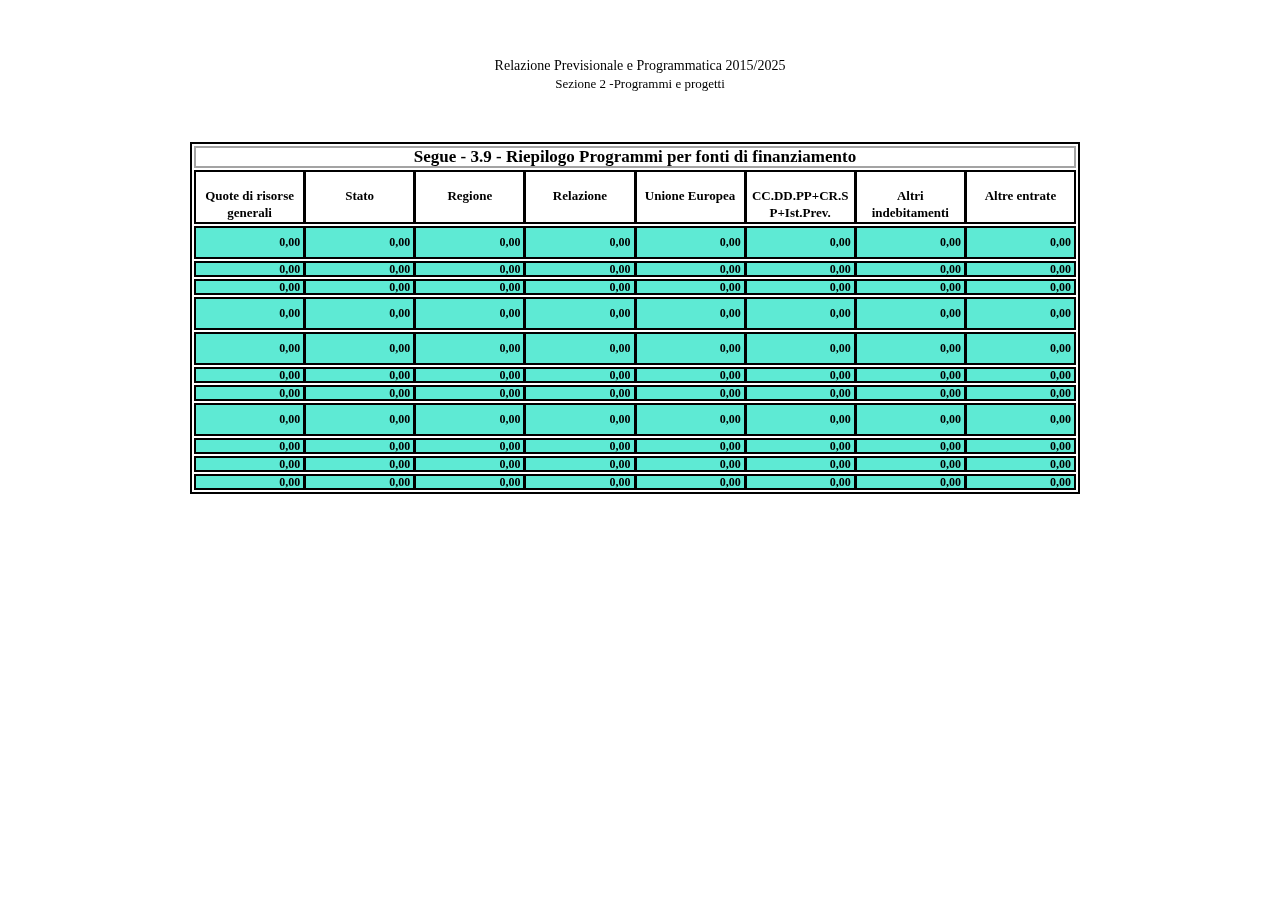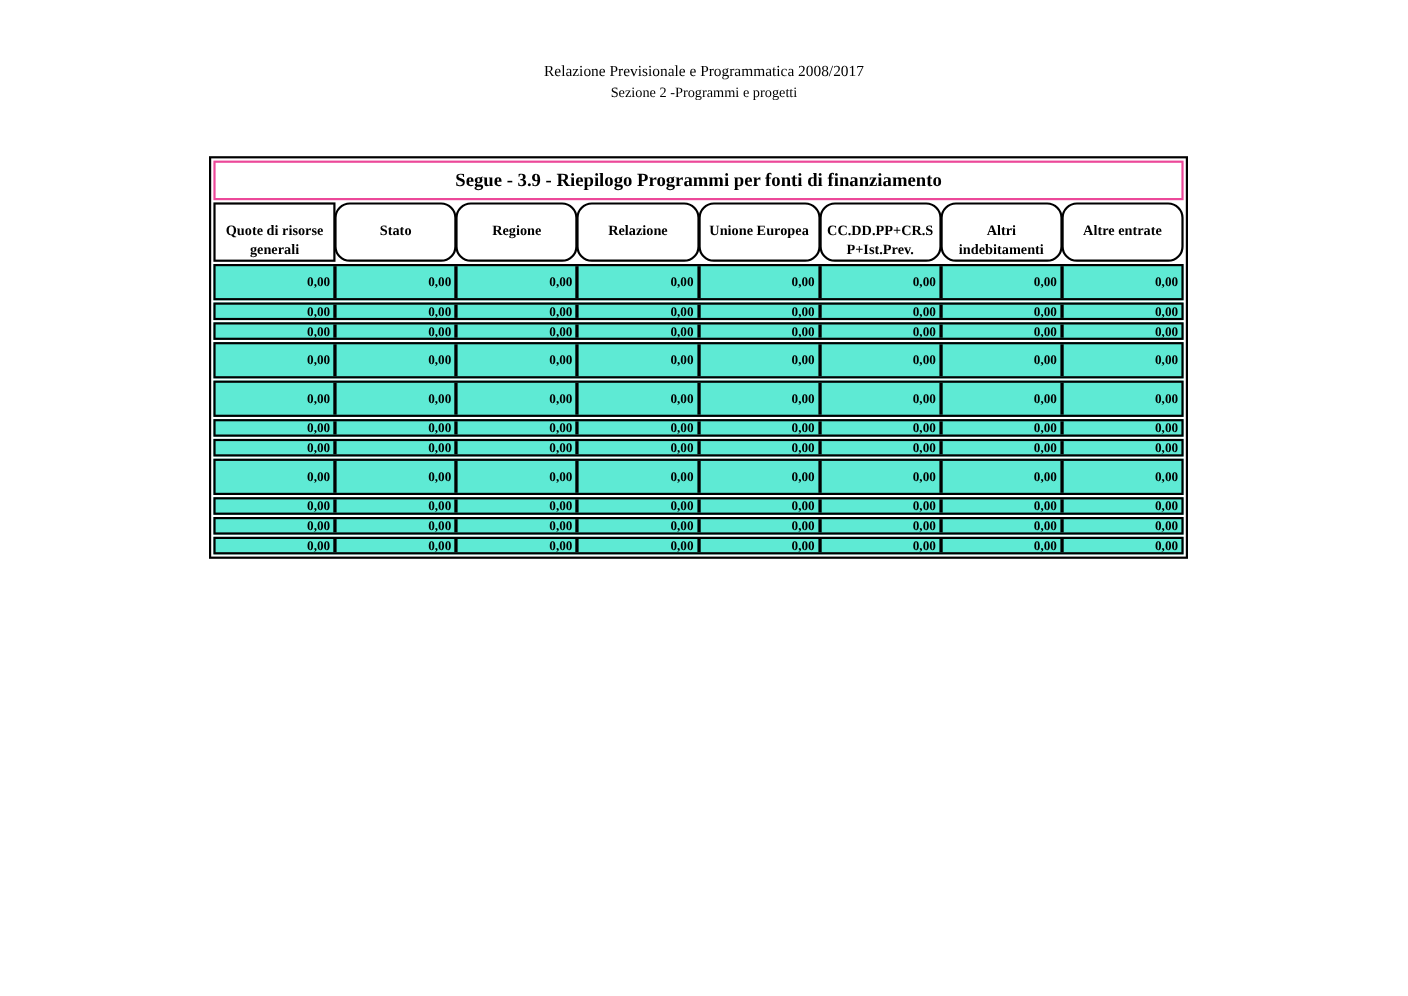--- a/index.html
+++ b/index.html
@@ -27,22 +27,22 @@
     left: 190px; top: 142px;
     width: 890px;
     border: 2px solid #000;
     padding: 2px;
     display: flex;
     flex-direction: column;
     gap: 2px;
     background: #ffffff;
   }
   .tbl-title {
-    border: 2px solid #ec4899;
-    height: 36px;
+    border: 2px solid #a3a3a3;
+    height: 22px;
     display: flex; align-items: center; justify-content: center;
     font-size: 17px; font-weight: bold;
     text-align: center;
   }
   .tbl-subtitle {
     border: 2px solid #000;
     height: 21px;
     display: flex; align-items: center; justify-content: center;
     font-size: 12.5px; font-weight: bold;
     text-align: center;
@@ -52,21 +52,21 @@
   }
   .header-cell {
     flex: 1 1 0;
     border: 2px solid #000;
     min-height: 38px;
     padding: 16px 4px 0 4px;
     text-align: center;
     font-size: 13px; font-weight: bold;
     line-height: 1.3;
   }
-  .header-cell + .header-cell { margin-left: -1px; border-radius: 14px; }
+  .header-cell + .header-cell { margin-left: -1px; }
 
   .rows-container {
     display: flex;
     flex-direction: column;
     gap: 2px;
   }
   .data-row {
     display: flex;
     border: 2px solid #000;
     background: #5eead4;
@@ -85,21 +85,21 @@
     line-height: 1;
   }
   .data-cell:last-child { border-right: none; }
 </style>
 </head>
 <body>
 
 <div class="page">
 
   <div class="doc-header">
-    <div class="line1">Relazione Previsionale e Programmatica 2008/2017</div>
+    <div class="line1">Relazione Previsionale e Programmatica 2015/2025</div>
     <div class="line2">Sezione 2 -Programmi e progetti</div>
   </div>
 
   <div class="report-table">
     <div class="tbl-title">Segue - 3.9 - Riepilogo Programmi per fonti di finanziamento</div>
     <div class="header-row" id="header-row">
         <div class="header-cell">Quote di risorse generali</div>
         <div class="header-cell">Stato</div>
         <div class="header-cell">Regione</div>
         <div class="header-cell">Relazione</div>

